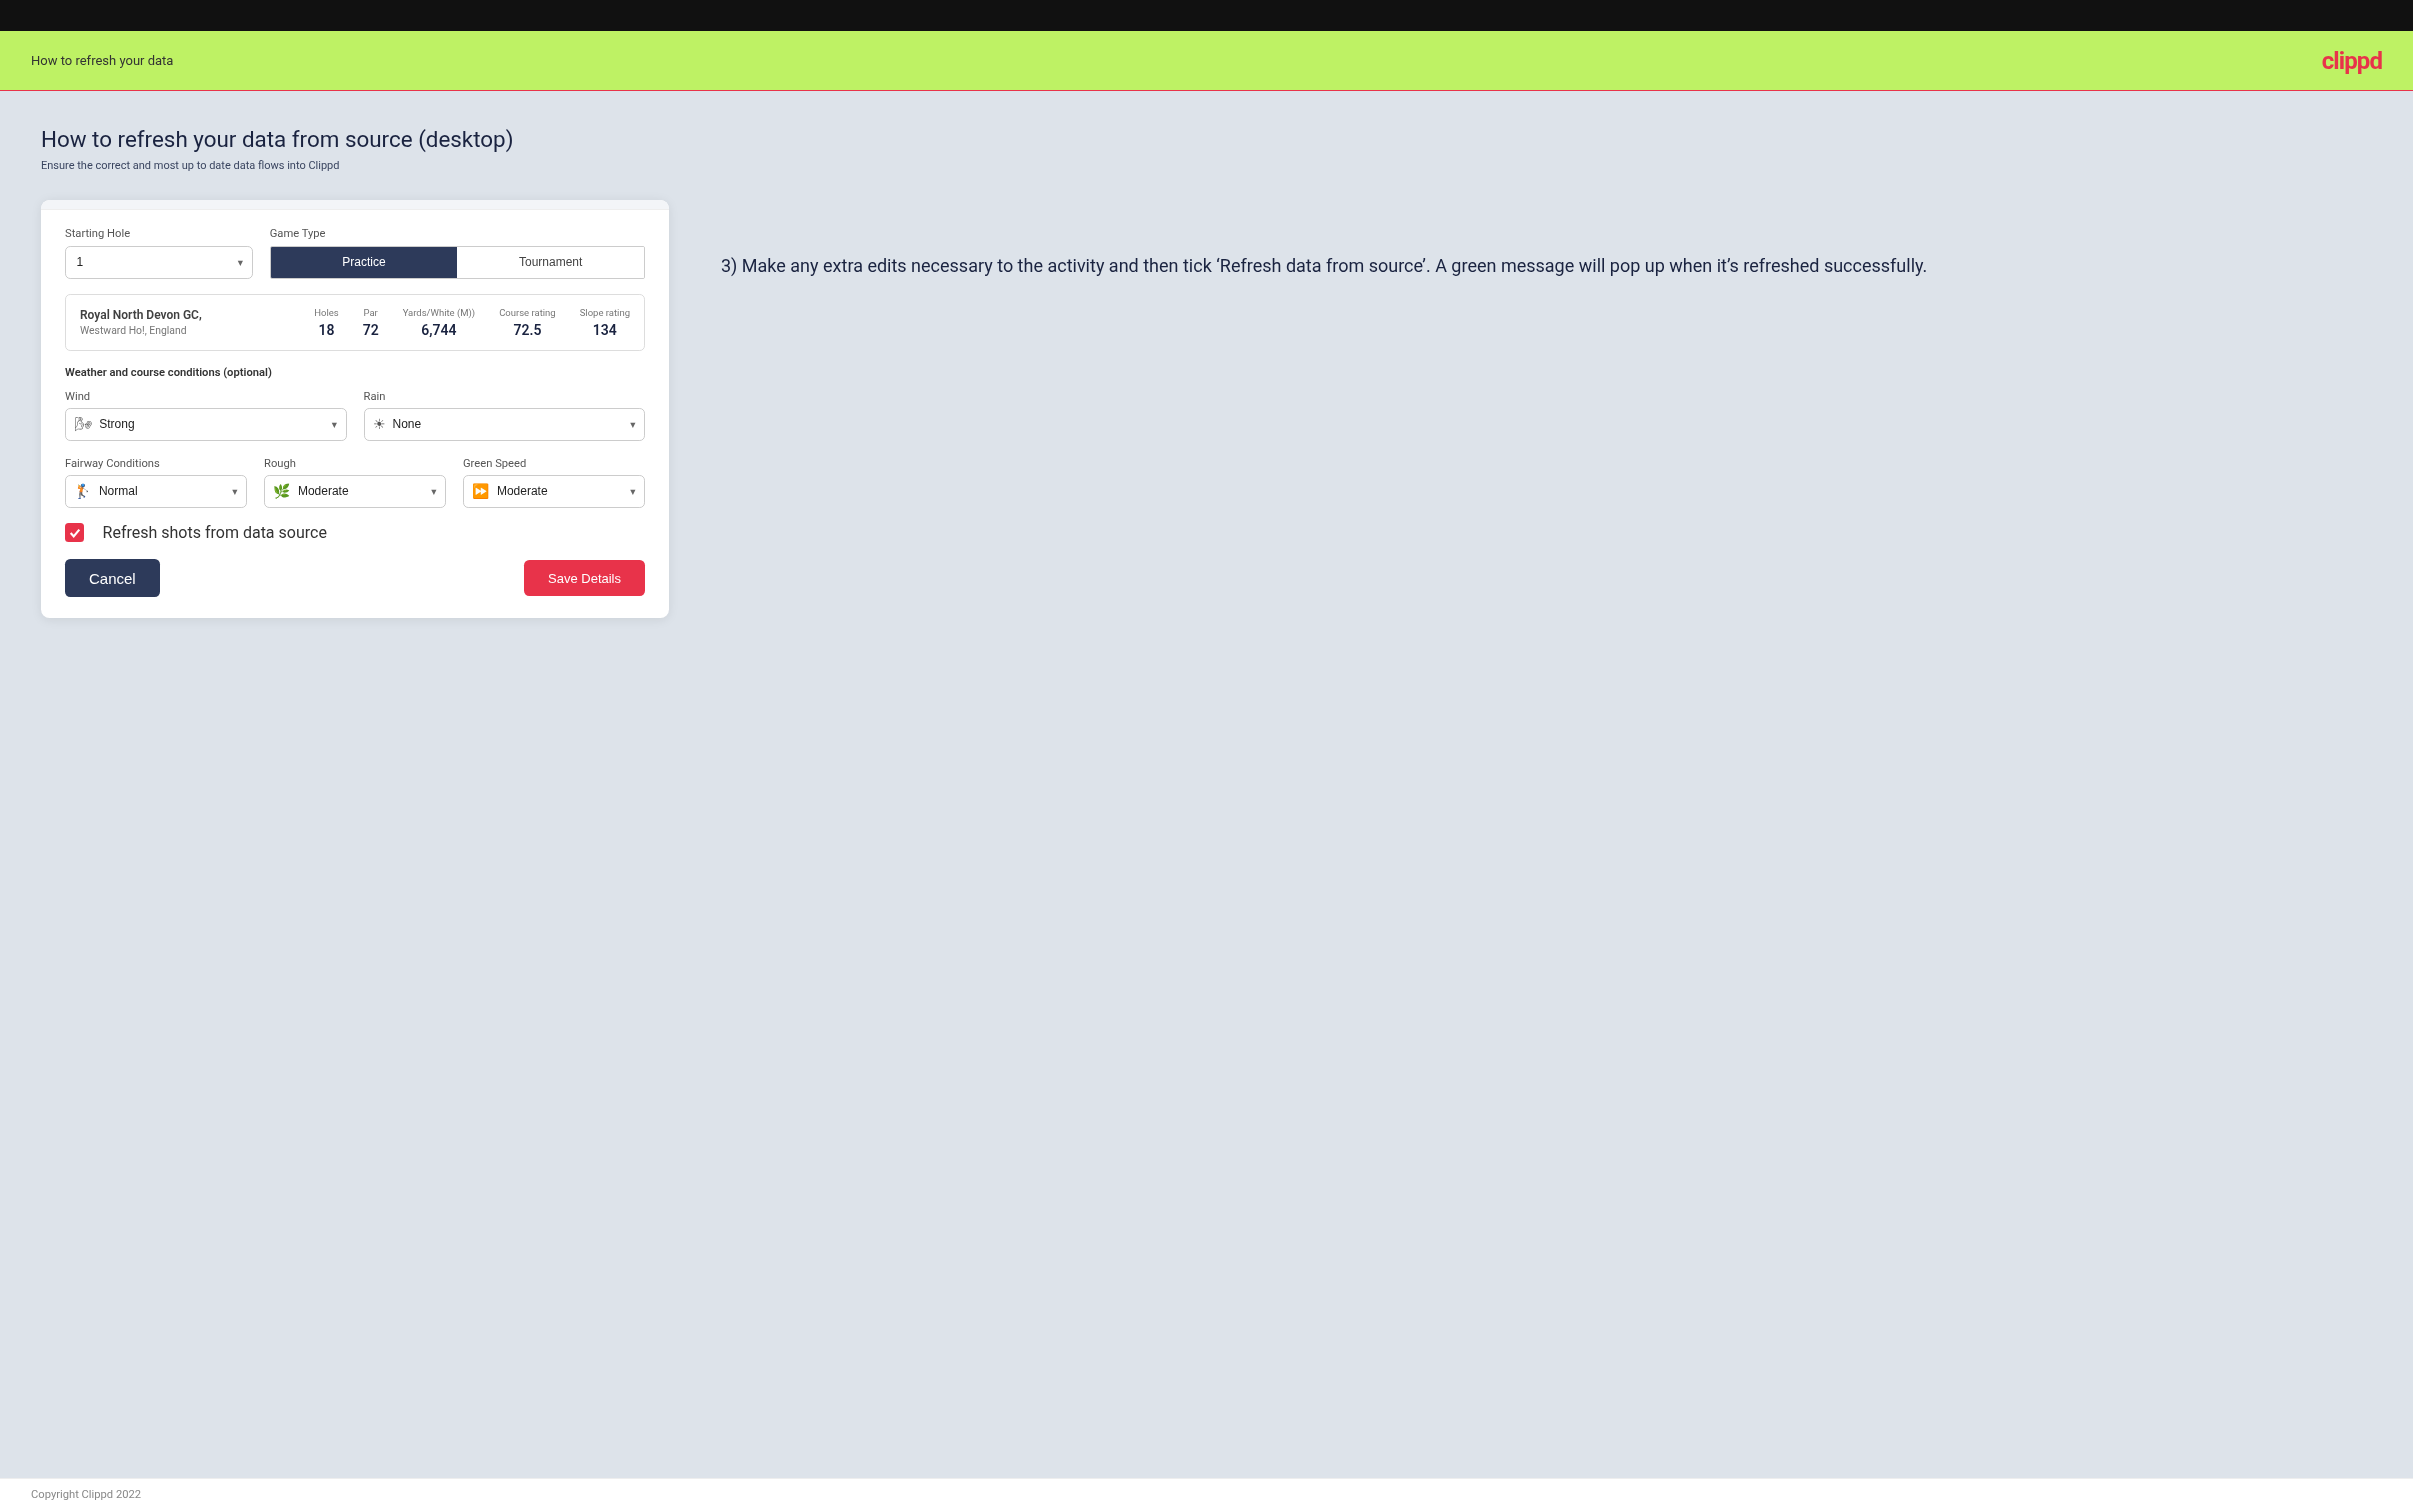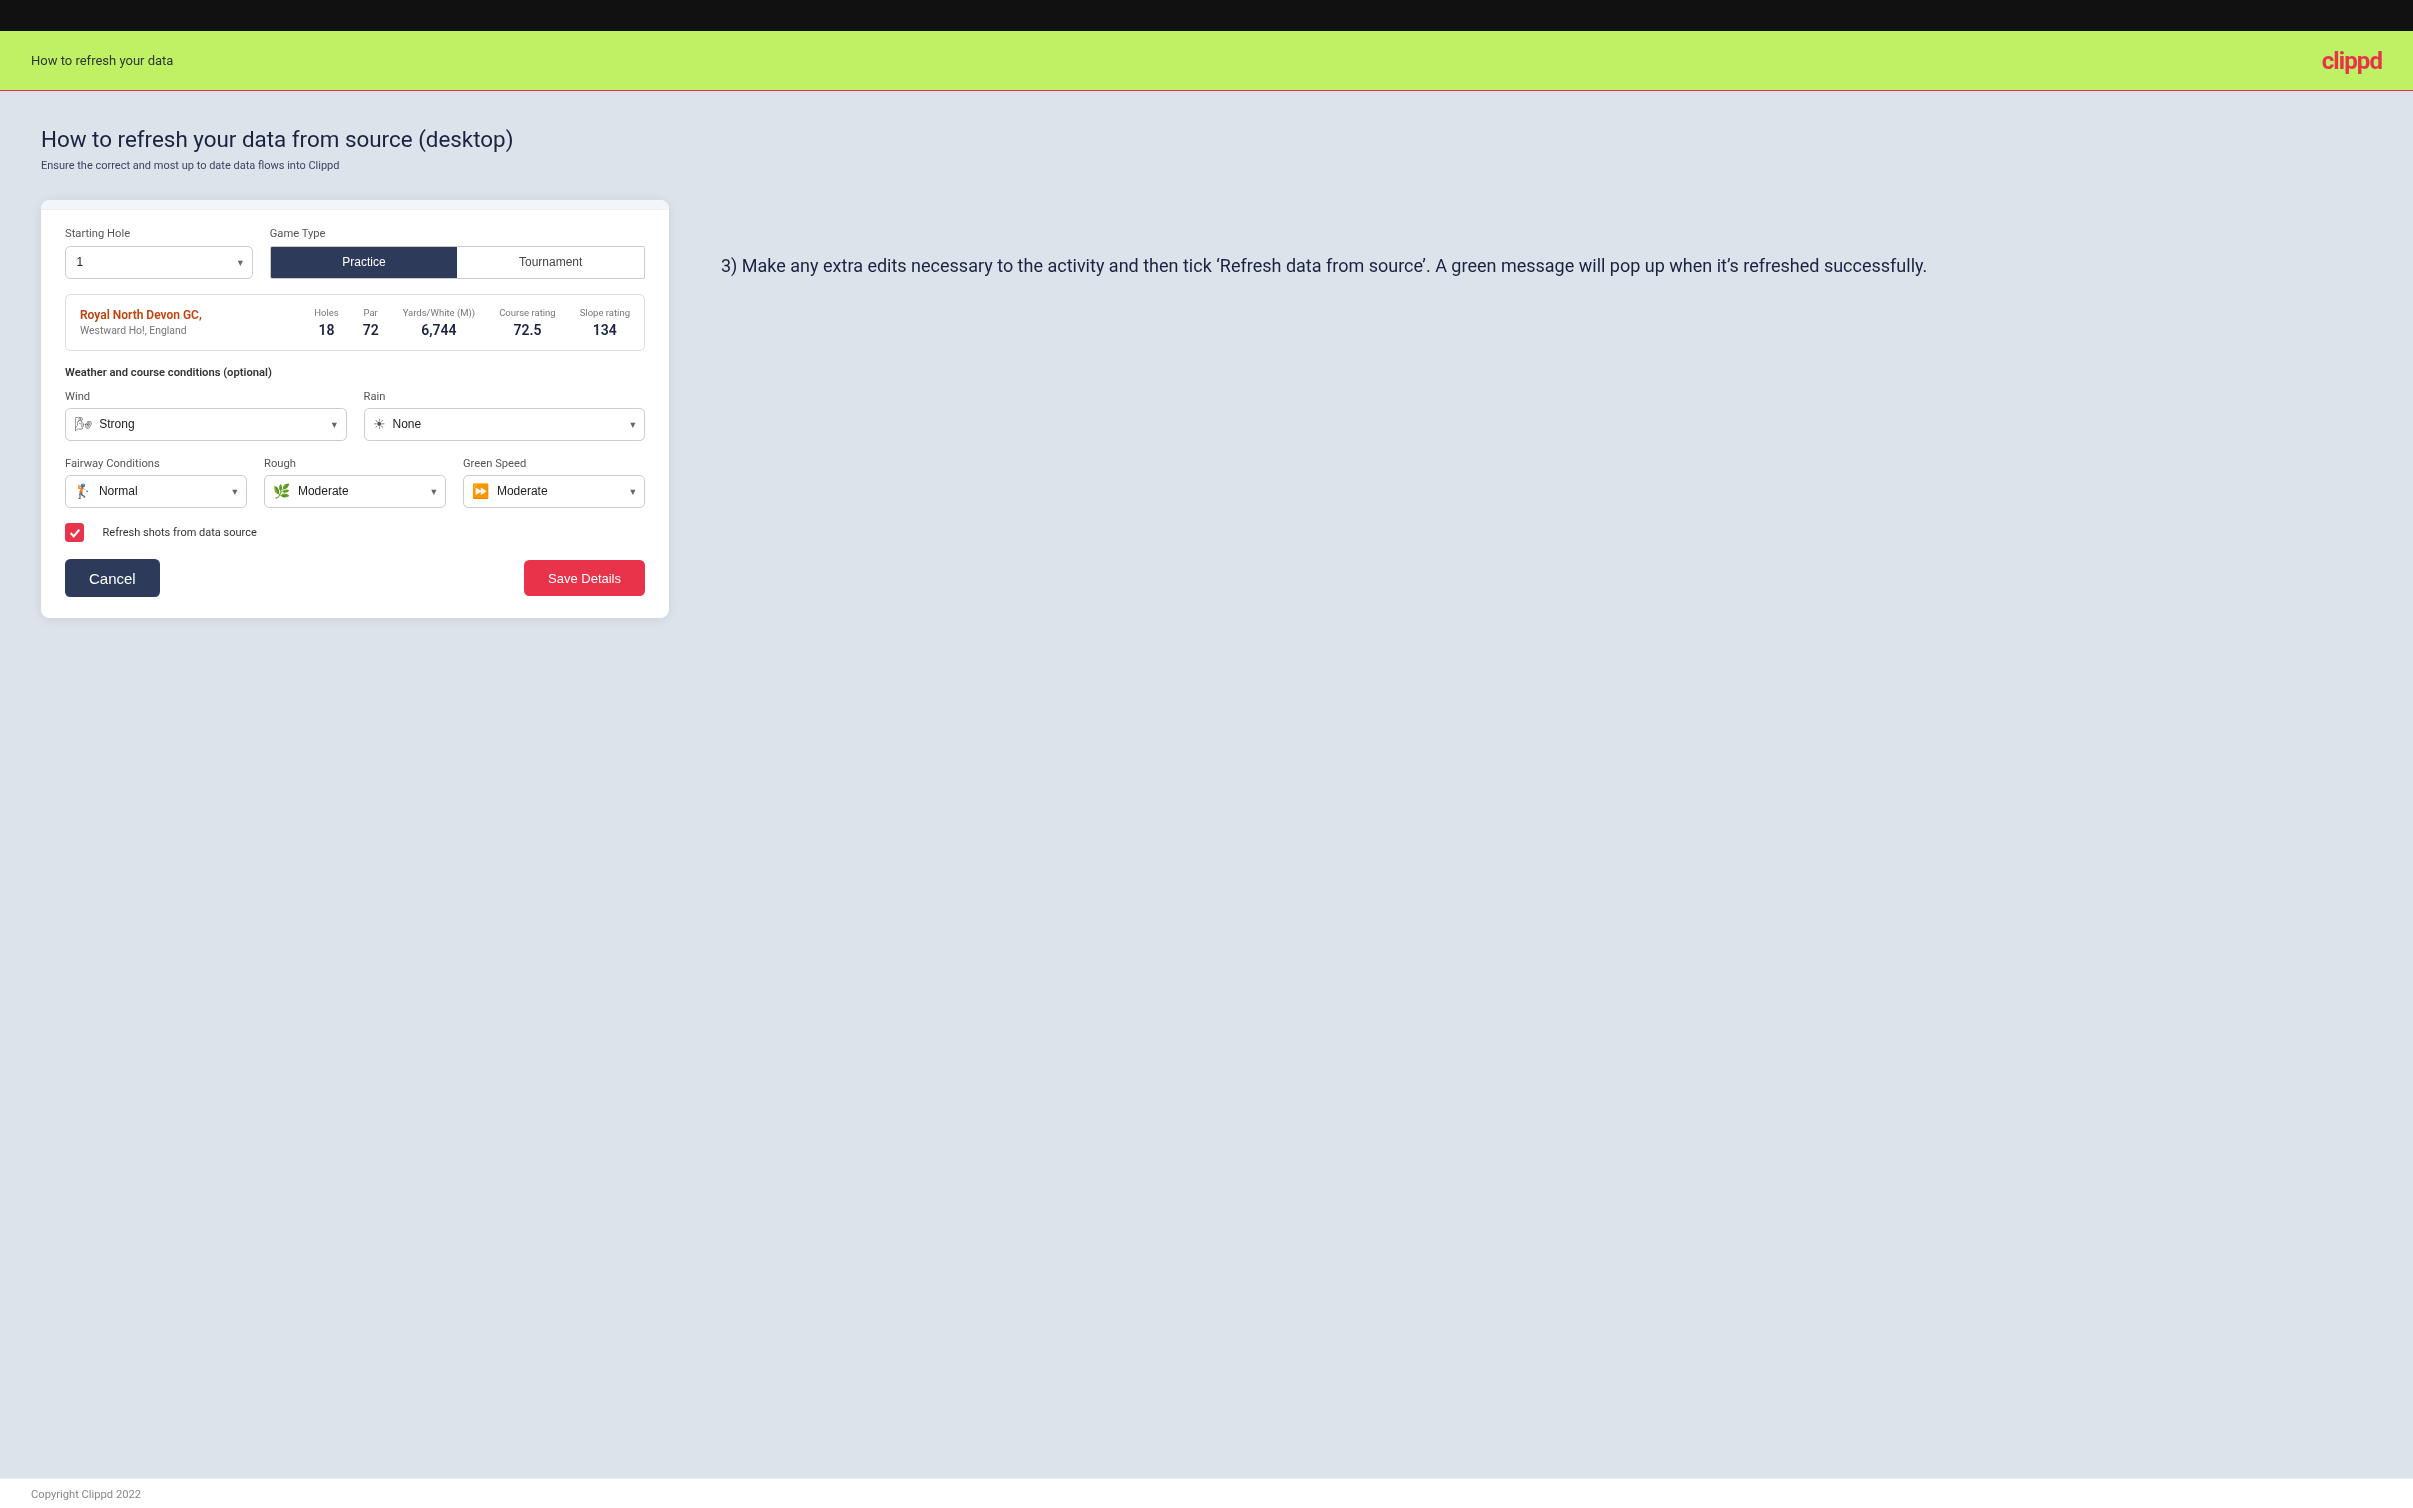--- a/index.html
+++ b/index.html
@@ -136,21 +136,21 @@
       display: flex;
       align-items: center;
       gap: 0;
     }
     .course-info {
       flex: 1;
     }
     .course-name {
       font-size: 12px;
       font-weight: 600;
-      color: #c2410c;
+      color: #404040;
     }
     .course-location {
       font-size: 10.4px;
       color: #777;
       margin-top: 1.7px;
     }
     .course-stats {
       display: flex;
       gap: 24px;
       align-items: flex-start;
@@ -231,21 +231,21 @@
       flex-shrink: 0;
     }
     .checkbox-custom svg {
       width: 12px;
       height: 12px;
       fill: none;
       stroke: #fff;
       stroke-width: 2.5;
     }
     .checkbox-label {
-      font-size: 11px;
+      font-size: 16px;
       color: #333;
       padding-left: 10px;
     }
     .action-row {
       display: flex;
       justify-content: space-between;
       align-items: center;
     }
     .cancel-btn {
       background: #2d3a5a;

